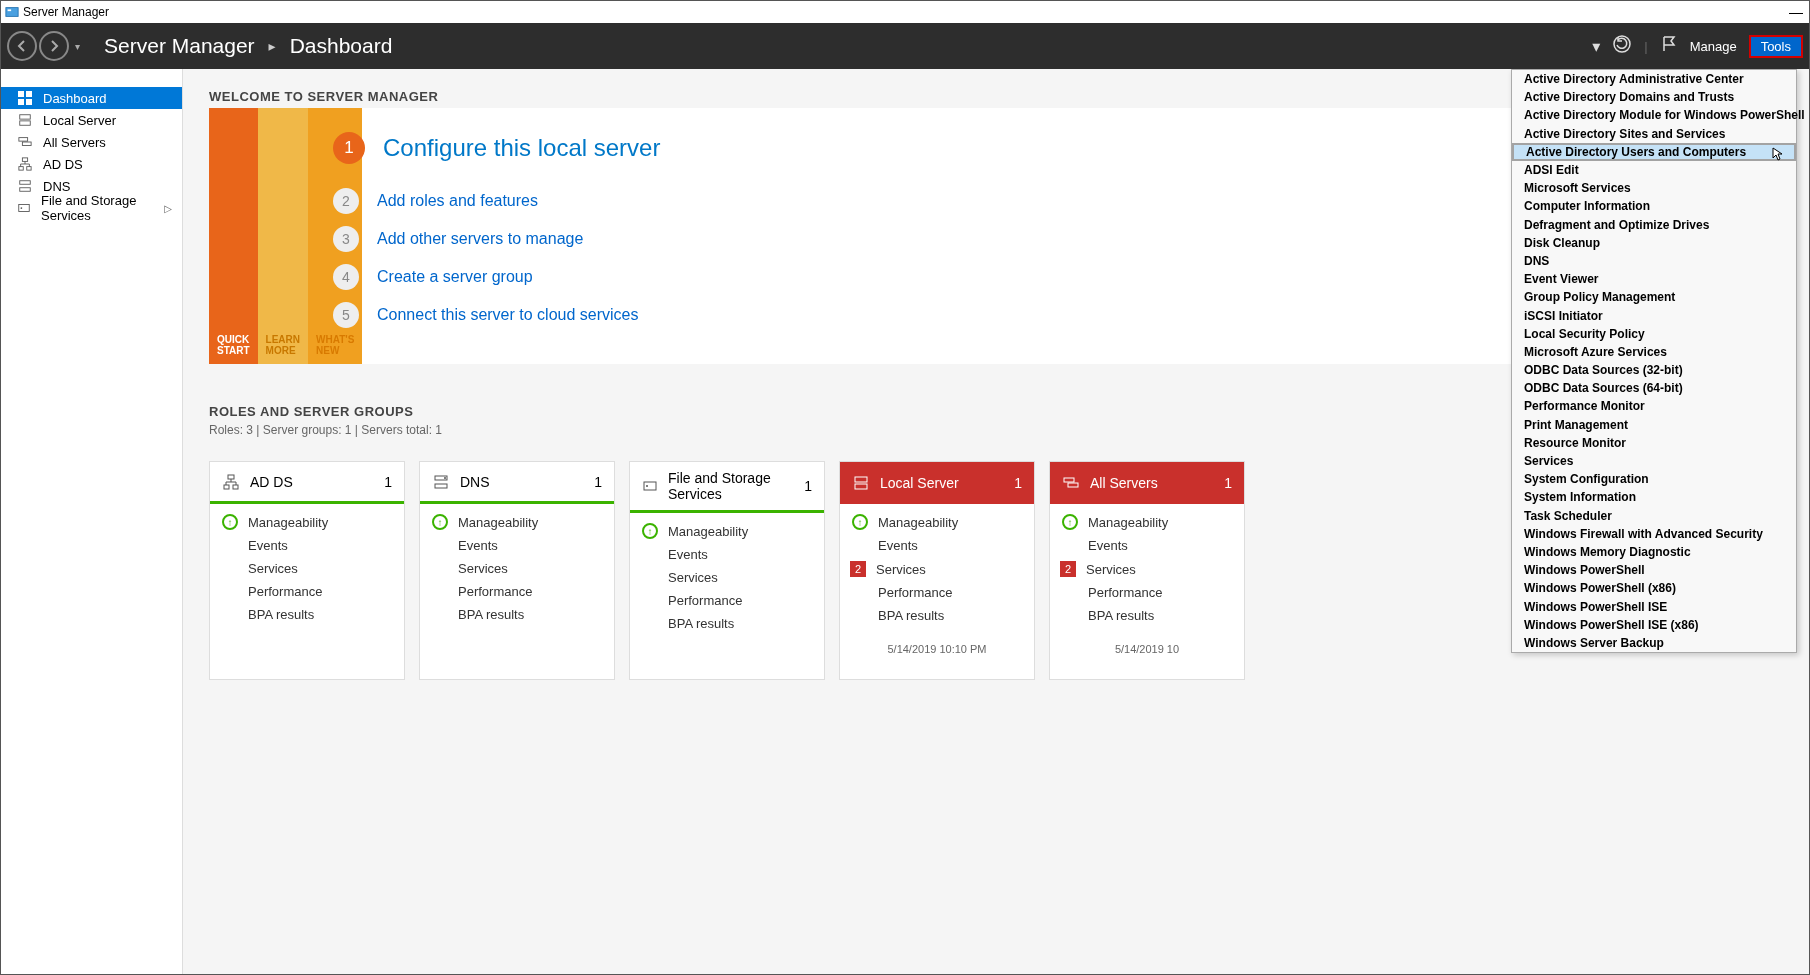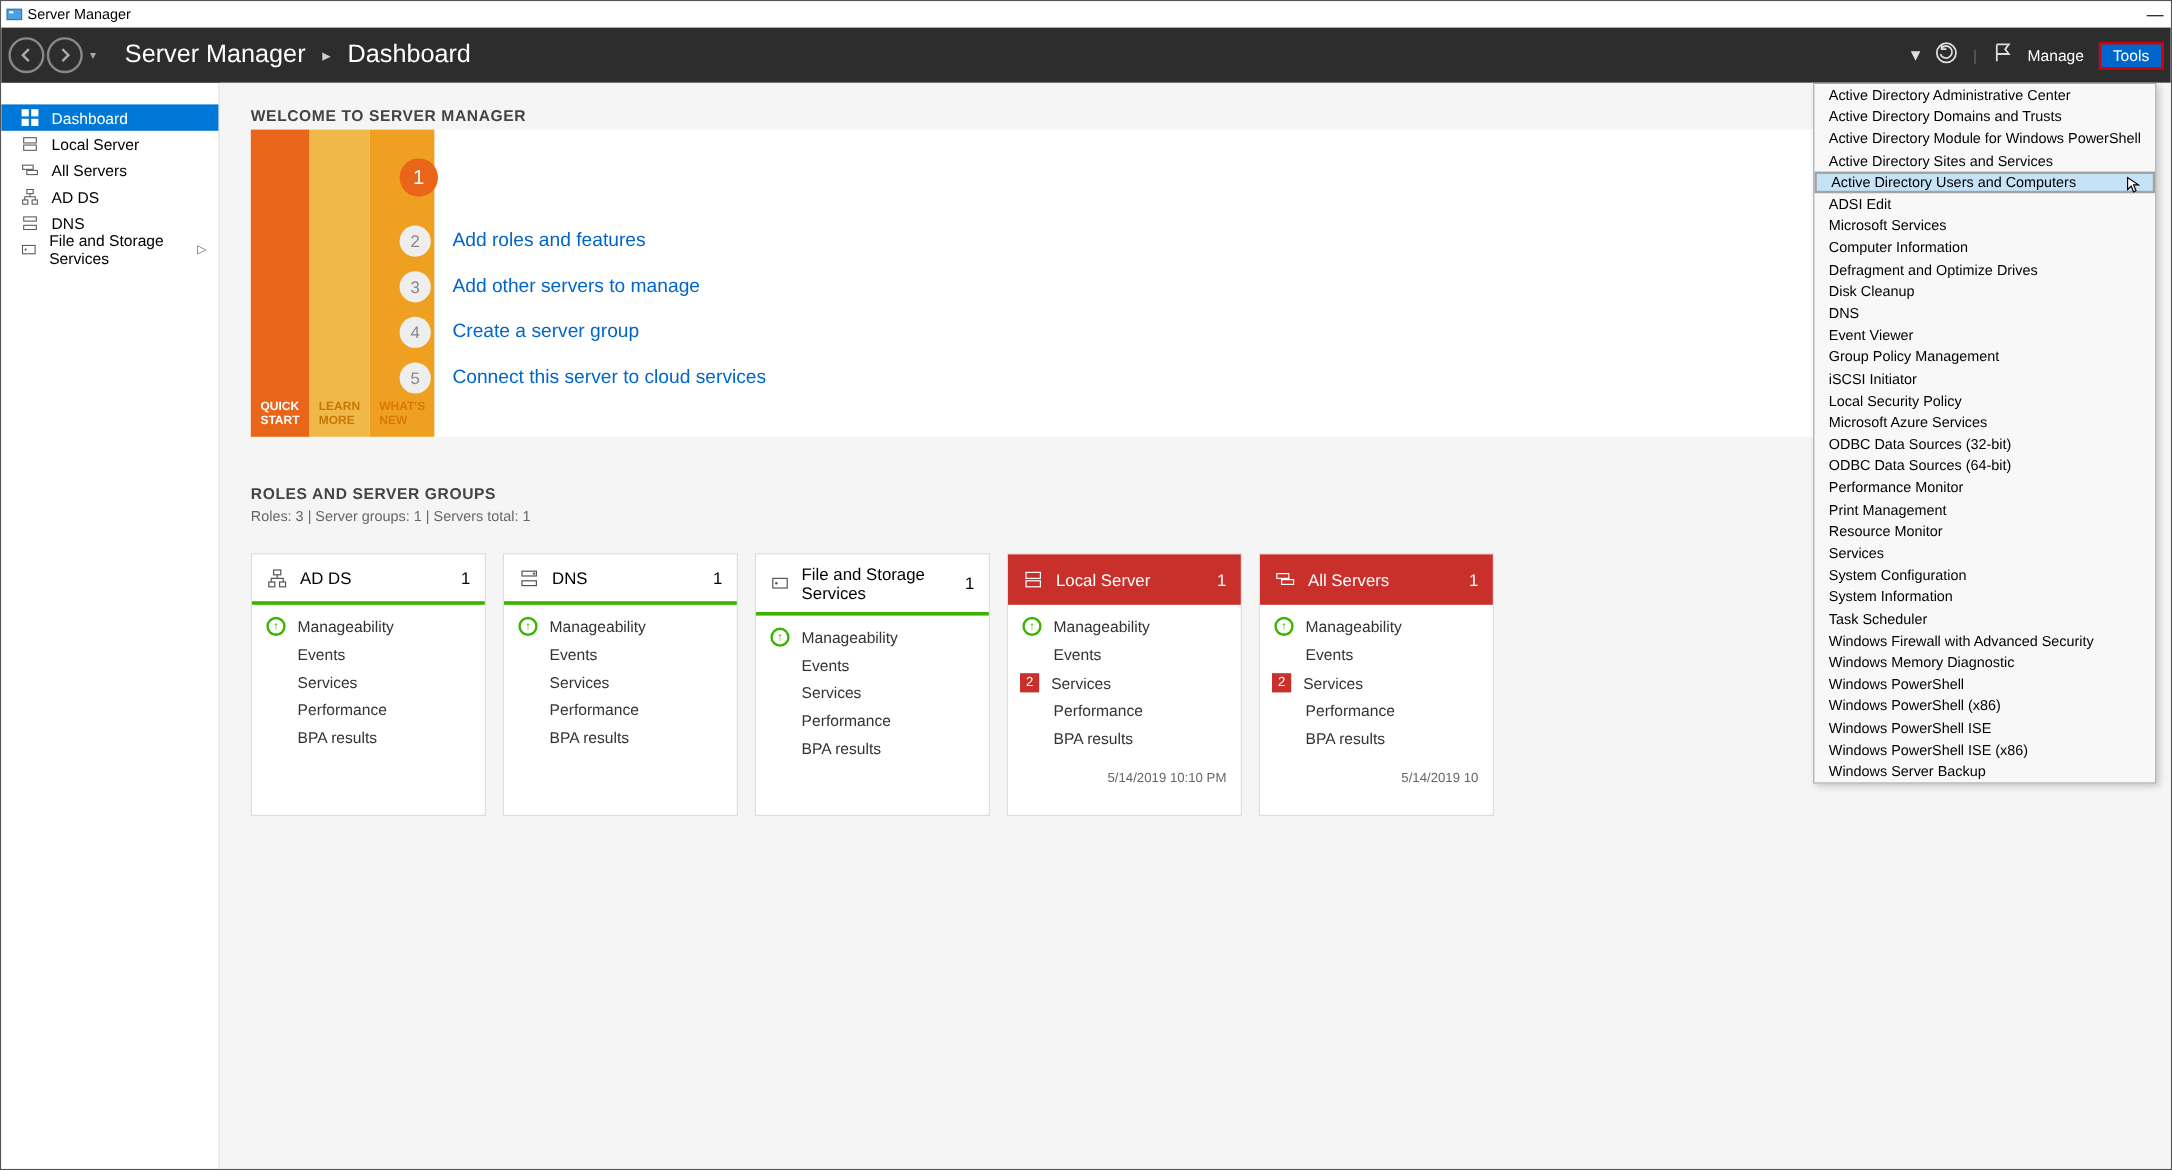--- a/index.html
+++ b/index.html
@@ -42,23 +42,23 @@
 .tile { width: 196px; background: #fff; border: 1px solid #ddd; }
 .tile-head { display: flex; align-items: center; padding: 8px 12px; gap: 10px; border-bottom: 3px solid #3bb300; font-size: 14px; min-height: 42px; }
 .tile-head.red { background: #c9302c; color: #fff; border-bottom: none; }
 .tile-head .count { margin-left: auto; font-size: 14px; }
 .tile-icon { width: 18px; height: 18px; display: inline-flex; align-items: center; justify-content: center; }
 .tile-body { padding: 6px 12px 10px; }
 .tile-row { display: flex; align-items: center; gap: 10px; font-size: 13px; padding: 4px 0; color: #333; }
 .status-ok { width: 16px; height: 16px; border: 2px solid #3bb300; border-radius: 50%; display: flex; align-items: center; justify-content: center; color: #3bb300; font-size: 10px; }
 .status-bad { width: 16px; height: 16px; background: #c9302c; color: #fff; display: flex; align-items: center; justify-content: center; font-size: 11px; margin-left: -28px; }
 .tile-row.indent { padding-left: 26px; position: relative; }
-.tile-foot { text-align: right; font-size: 11px; color: #666; padding: 6px 12px 8px; }
+.tile-foot { text-align: center; font-size: 11px; color: #666; padding: 6px 12px 8px; }
 .tools-menu { position: absolute; top: 0; right: 12px; width: 286px; background: #f8f8f8; border: 1px solid #aaa; box-shadow: 2px 2px 6px rgba(0,0,0,0.2); z-index: 100; }
-.tools-item { padding: 2px 12px; font-size: 12px; cursor: pointer; white-space: nowrap; height: 18.2px; display: flex; align-items: center; }
+.tools-item { padding: 2px 12px; font-size: 12px; cursor: pointer; white-space: nowrap; height: 18.2px; display: flex; align-items: center; font-weight: bold; }
 .tools-item.hl { background: #c5e2f7; border: 2px solid #a3a3a3; position: relative; }
 .cursor-icon { position: absolute; right: 10px; top: 2px; font-size: 12px; }
 </style>
 </head>
 <body>
 
 <div class="titlebar">
   <span class="titlebar-icon">
     <svg viewBox="0 0 16 16">
         <rect x="1" y="3" width="14" height="10" fill="#4aa0e0" stroke="#2070b0"></rect>
@@ -173,20 +173,21 @@
     <div class="welcome-title">WELCOME TO SERVER MANAGER</div>
     <div class="welcome-panel">
       <div class="welcome-tabs">
         <div class="wtab quick">QUICK START</div>
         <div class="wtab learn">LEARN MORE</div>
         <div class="wtab whats">WHAT'S NEW</div>
       </div>
       <div class="welcome-steps">
         <div class="step primary">
           <div class="step-num">1</div>
+          <div class="step-label">Configure this local server</div>
         </div>
         <div style="height:12px"></div>
         <div class="step">
           <div class="step-num">2</div>
           <div class="step-label">Add roles and features</div>
         </div>
         <div class="step">
           <div class="step-num">3</div>
           <div class="step-label">Add other servers to manage</div>
         </div>

